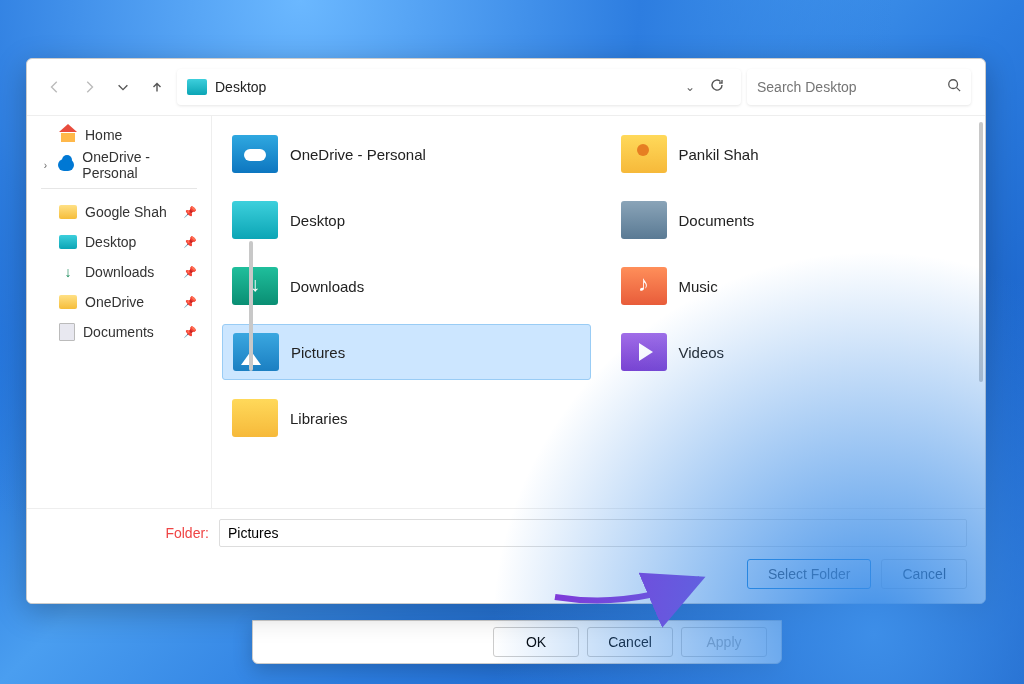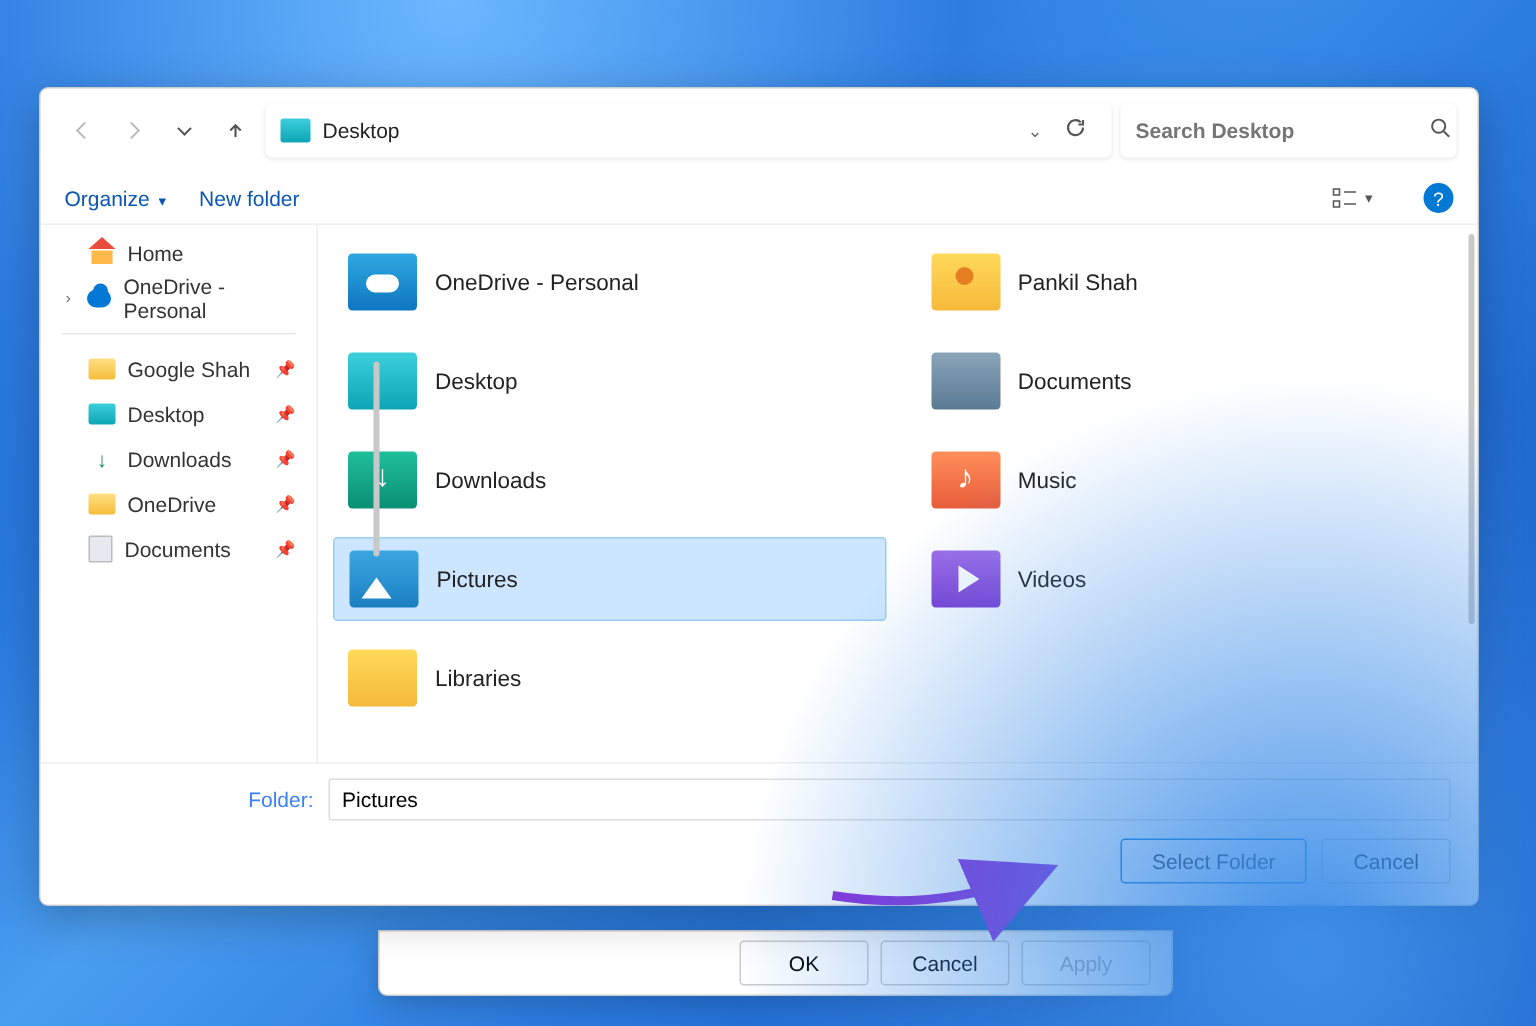--- a/index.html
+++ b/index.html
@@ -35,21 +35,21 @@
 .navrow { display:flex; align-items:center; height:56px; padding:10px 14px; gap:6px; }
 .navbtn { width:28px; height:28px; display:flex; align-items:center; justify-content:center; color:#555; border-radius:4px; cursor:pointer; }
 .navbtn.disabled { color:#bbb; }
 .navbtn svg{width:14px;height:14px;}
 .pathbox { flex:1; height:36px; background:#fff; display:flex; align-items:center; padding:0 10px; gap:8px; border-radius:4px; box-shadow:0 1px 3px rgba(0,0,0,.1); }
 .pathbox .deskicon{width:20px;height:16px;background:linear-gradient(#3dcfdc,#0ba5b5);border-radius:2px;}
 .pathbox .txt{font-size:14px;color:#222;flex:1;}
 .pathbox .chev{color:#666;font-size:12px;}
 .refbtn{width:28px;color:#555;text-align:center;cursor:pointer;}
 .searchbox{width:224px;height:36px;background:#fff;border-radius:4px;box-shadow:0 1px 3px rgba(0,0,0,.1);display:flex;align-items:center;padding:0 10px;}
-.searchbox input{border:0;outline:0;flex:1;font-size:14px;color:#666;font-weight:bold;}
+.searchbox input{border:0;outline:0;flex:1;font-size:14px;color:#666;}
 .searchbox .mag{color:#555;}
 
 .toolbar{height:34px;display:flex;align-items:center;padding:0 16px;gap:22px;font-size:14px;}
 .toolbar .orgbtn{color:#0b57b3;cursor:pointer;}
 .toolbar .orgbtn .caret{font-size:10px;margin-left:2px;}
 .toolbar .newf{color:#0b57b3;cursor:pointer;}
 .toolbar .tspacer{flex:1;}
 .toolbar .viewbtn{color:#555;cursor:pointer;display:flex;align-items:center;gap:4px;}
 .toolbar .helpbtn{width:20px;height:20px;border-radius:50%;background:#0078d4;color:#fff;display:flex;align-items:center;justify-content:center;font-size:13px;cursor:pointer;margin-left:12px;}
 
@@ -74,21 +74,21 @@
 .grid{display:grid;grid-template-columns:1fr 1fr;column-gap:20px;row-gap:10px;}
 .tile{display:flex;align-items:center;height:56px;padding:0 10px;gap:12px;border-radius:3px;cursor:pointer;}
 .tile.selected{background:#cce6ff;border:1px solid #99ccf5;}
 .tile .ticon{width:46px;height:38px;border-radius:3px;position:relative;}
 .tile .tlabel{font-size:15px;color:#222;}
 .scrollbar-r{position:absolute;right:2px;top:6px;width:4px;height:260px;background:#c8c8c8;border-radius:2px;}
 .scrollbar-l{position:absolute;left:222px;top:182px;width:4px;height:130px;background:#c8c8c8;border-radius:2px;}
 
 .footer{background:#fff;border-top:1px solid #eee;padding:10px 18px 14px;}
 .footer .frow{display:flex;align-items:center;gap:10px;margin-bottom:12px;}
-.footer .flabel{font-size:14px;color:#3b82f6;width:164px;text-align:right;}
+.footer .flabel{font-size:14px;color:#ef4444;width:164px;text-align:right;}
 .footer .finput{flex:1;height:28px;border:1px solid #ddd;border-radius:2px;padding:0 8px;font-size:14px;}
 .footer .btns{display:flex;justify-content:flex-end;gap:10px;}
 .btn{height:30px;padding:0 20px;font-size:14px;background:#fff;border:1px solid #ccc;border-radius:3px;cursor:pointer;}
 .btn.primary{border:1px solid #0078d4;color:#222;}
 
 .backdlg{position:absolute;left:252px;top:620px;width:530px;height:44px;background:#fff;border:1px solid #ccc;border-radius:0 0 6px 6px;box-shadow:0 6px 20px rgba(0,0,0,.2);display:flex;align-items:center;justify-content:flex-end;padding:0 14px;gap:8px;}
 .backdlg .btn{min-width:86px;}
 .backdlg .btn.disabled{color:#aaa;}
 
 .arrow-annot{position:absolute;left:550px;top:567px;pointer-events:none;}
@@ -159,34 +159,20 @@
       <input placeholder="Search Desktop" style="">
       <span class="mag">
         <svg width="14" height="14" viewBox="0 0 16 16">
             <circle cx="7" cy="7" r="5" fill="none" stroke="#555" stroke-width="1.5"></circle>
             <path d="M11 11l4 4" stroke="#555" stroke-width="1.5"></path>
           </svg>
       </span>
     </div>
   </div>
 
-  <div class="toolbar">
-    <span class="orgbtn"><span>Organize</span> <span class="caret">▾</span></span>
-    <span class="newf">New folder</span>
-    <span class="tspacer"></span>
-    <span class="viewbtn">
-      <svg width="18" height="16" viewBox="0 0 18 16">
-          <rect x="1" y="2" width="4" height="4" fill="none" stroke="#555"></rect>
-          <rect x="1" y="10" width="4" height="4" fill="none" stroke="#555"></rect>
-          <path d="M8 4h8M8 12h8" stroke="#555"></path>
-        </svg>
-      <span style="font-size:10px;">▾</span>
-    </span>
-    <span class="helpbtn">?</span>
-  </div>
 
   <div class="body">
     <div class="sidebar">
       <div class="item">
         <span class="noexp"></span>
           <span class="homeicon"></span>
         <span>Home</span>
       </div>
       <div class="item">
         <span class="exp">›</span>

